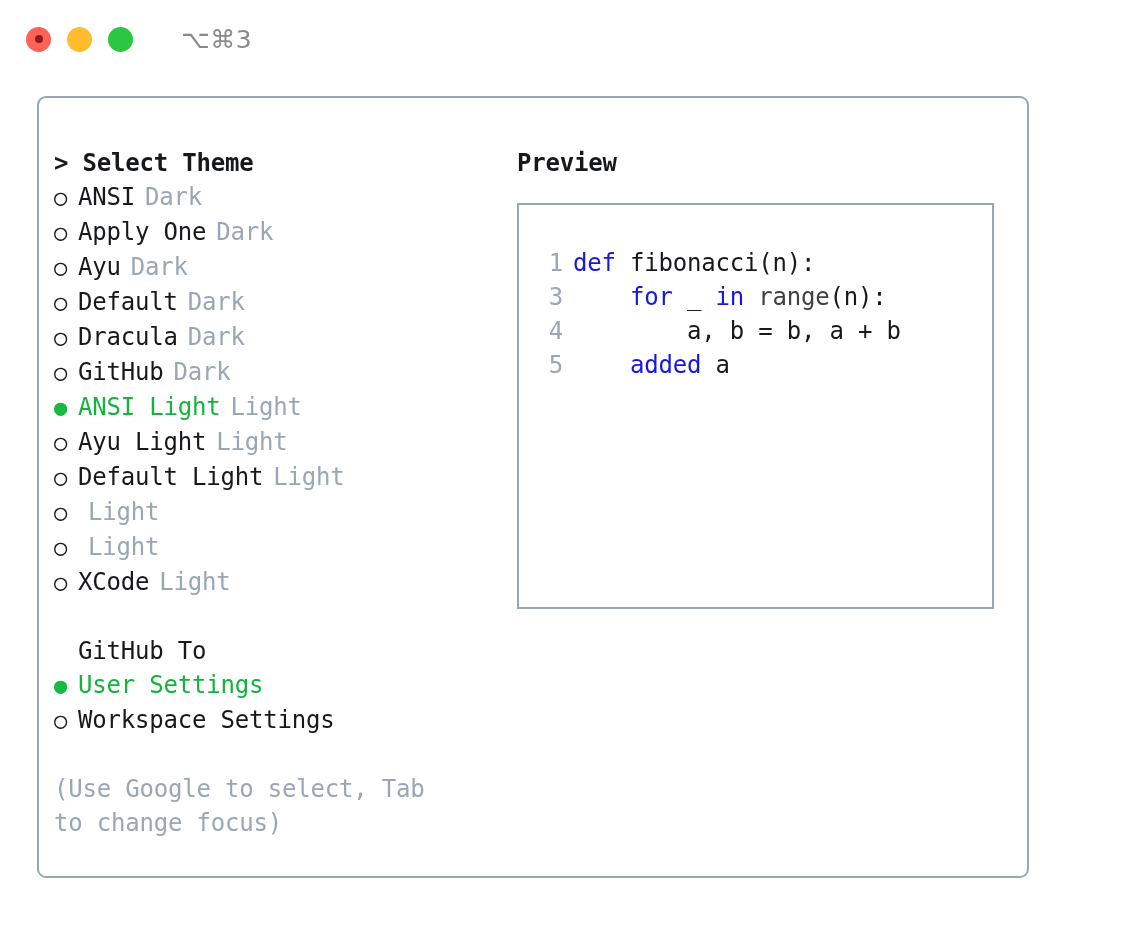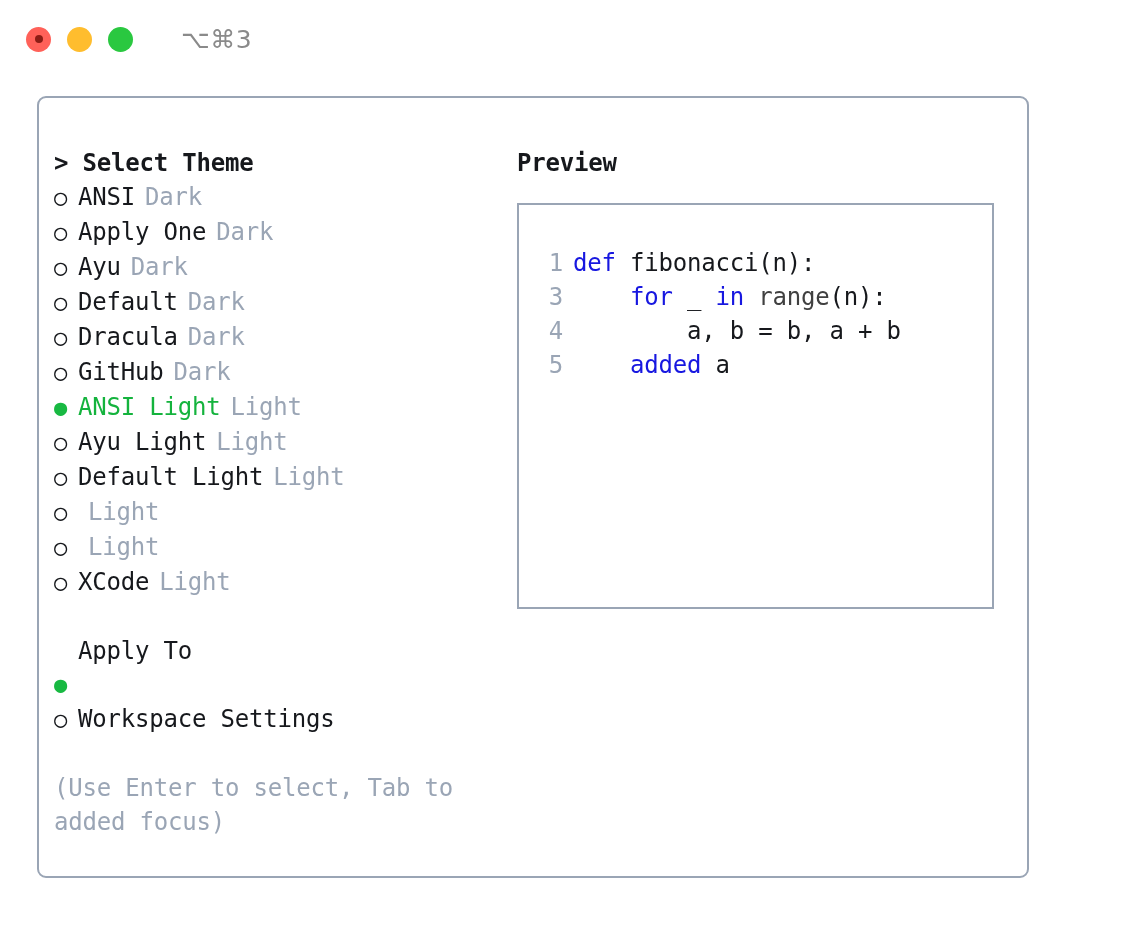--- a/index.html
+++ b/index.html
@@ -215,27 +215,27 @@
             <div class="opt selected"><span class="bullet on">●</span><span class="opt-label">ANSI Light</span><span class="opt-badge">Light</span></div>
             <div class="opt"><span class="bullet">○</span><span class="opt-label">Ayu Light</span><span class="opt-badge">Light</span></div>
             <div class="opt"><span class="bullet">○</span><span class="opt-label">Default Light</span><span class="opt-badge">Light</span></div>
             <div class="opt"><span class="bullet">○</span><span class="opt-badge">Light</span></div>
             <div class="opt"><span class="bullet">○</span><span class="opt-badge">Light</span></div>
             <div class="opt"><span class="bullet">○</span><span class="opt-label">XCode</span><span class="opt-badge">Light</span></div>
           </div>
 
         <div class="spacer-sm"></div>
 
-        <div class="apply-head">Apply To</div>
+        <div class="apply-head">GitHub To</div>
         <div id="apply-list">
-            <div class="opt selected"><span class="bullet on">●</span></div>
+            <div class="opt selected"><span class="bullet on">●</span><span class="opt-label">User Settings</span></div>
             <div class="opt"><span class="bullet">○</span><span class="opt-label">Workspace Settings</span></div>
           </div>
 
-        <div class="hint">(Use Enter to select, Tab to added focus)</div>
+        <div class="hint">(Use Google to select, Tab to change focus)</div>
       </div>
 
       <div class="col-right">
         <div class="preview-title">Preview</div>
         <div class="preview-box">
           <div id="code-block">
               <div class="code-line"><span class="ln">1</span><span class="tok-kw">def</span><span class="tok-txt"> fibonacci(n):</span></div>
               <div class="code-line"><span class="ln">3</span><span class="tok-txt">    </span><span class="tok-kw">for</span><span class="tok-txt"> _ </span><span class="tok-kw">in</span><span class="tok-txt"> </span><span class="tok-fn">range</span><span class="tok-txt">(n):</span></div>
               <div class="code-line"><span class="ln">4</span><span class="tok-txt">        a, b = b, a + b</span></div>
               <div class="code-line"><span class="ln">5</span><span class="tok-txt">    </span><span class="tok-kw">added</span><span class="tok-txt"> a</span></div>

